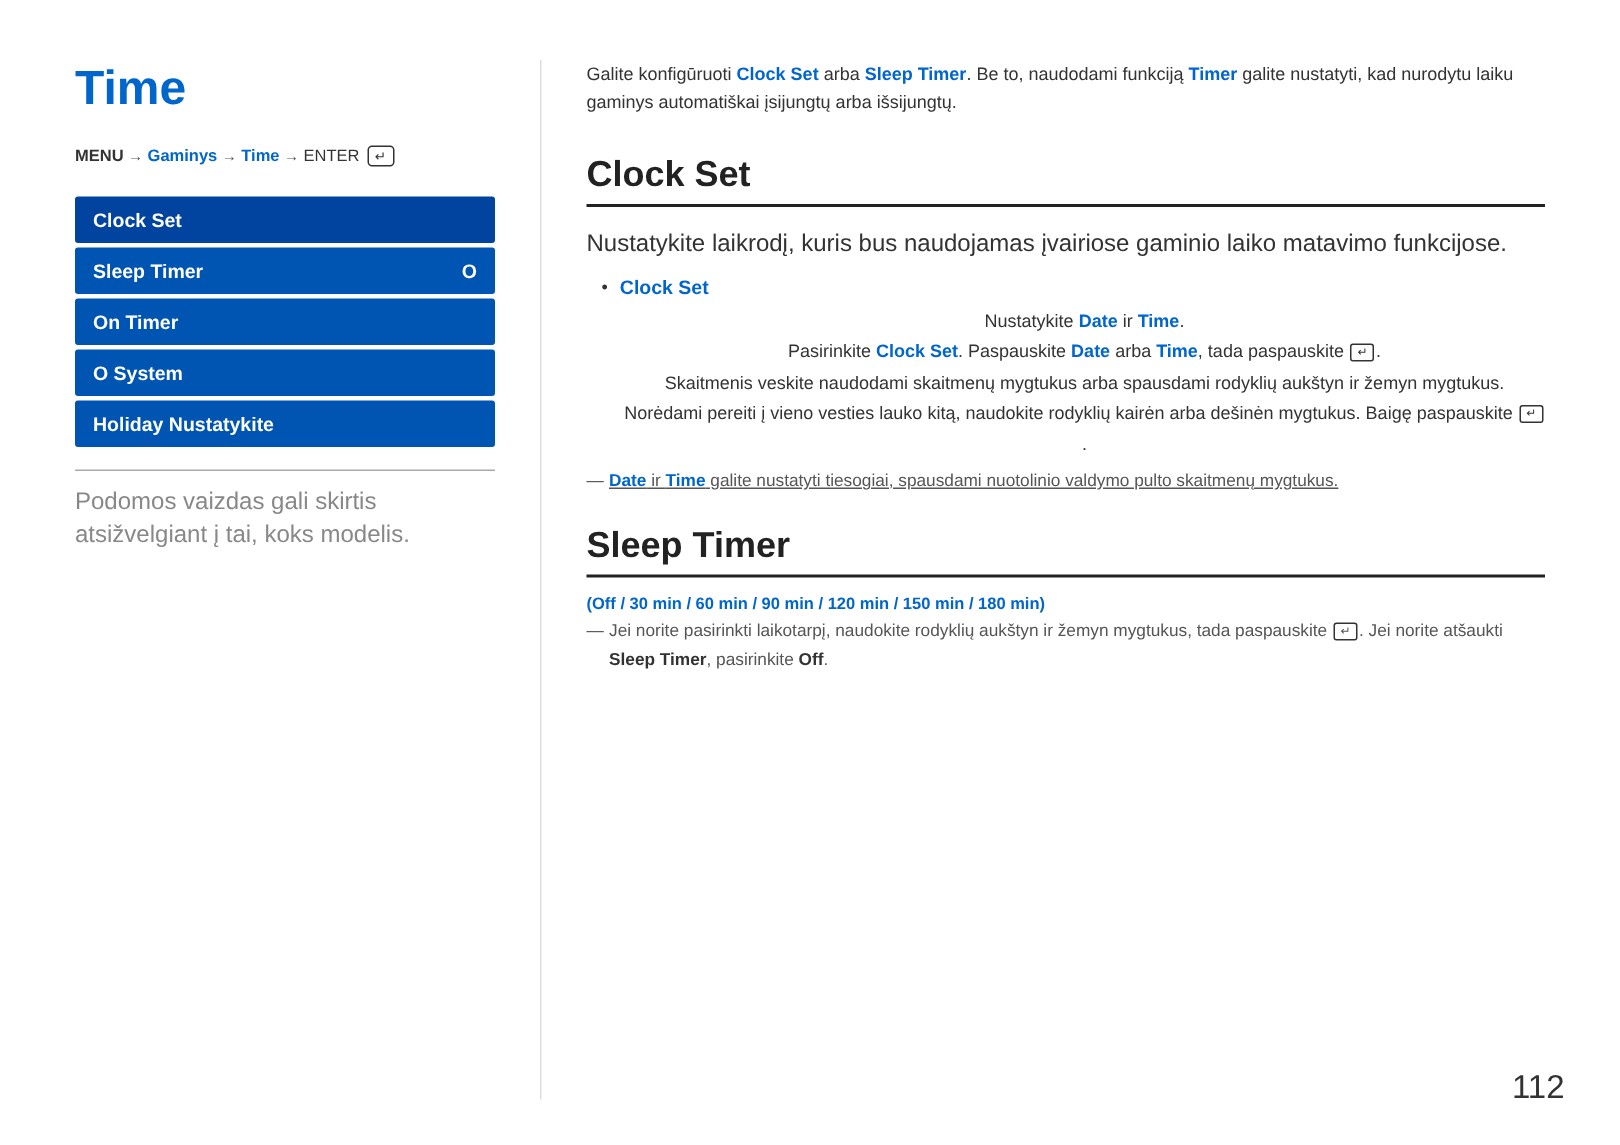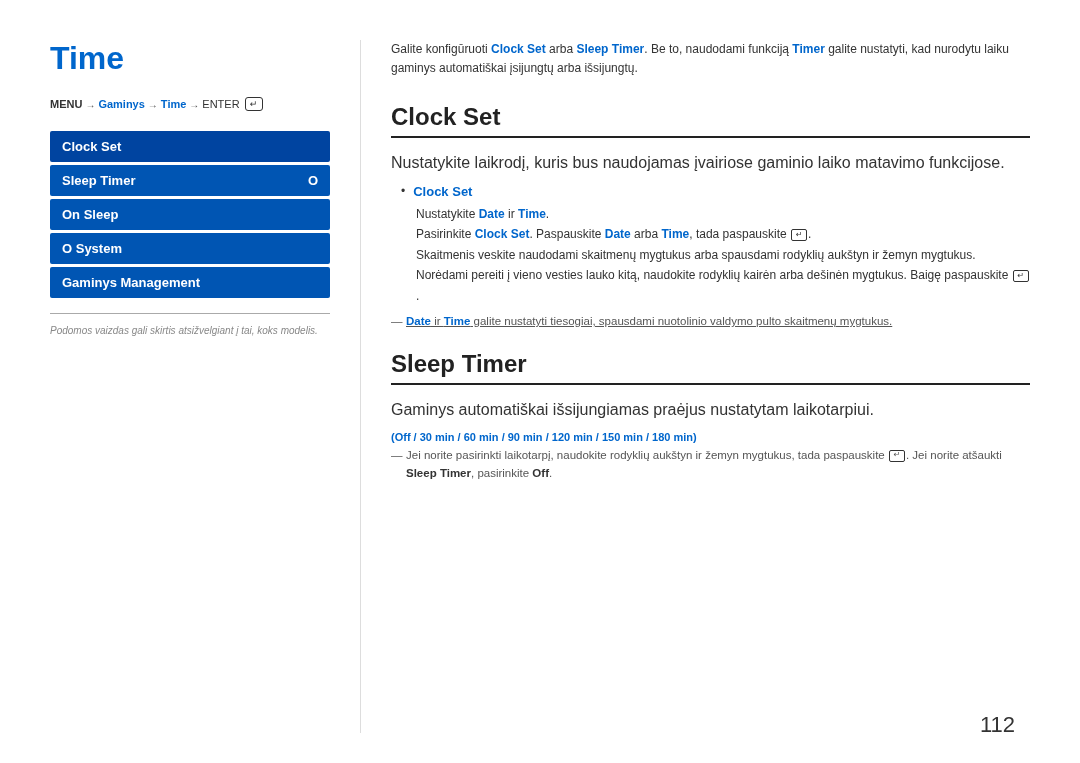--- a/index.html
+++ b/index.html
@@ -94,24 +94,23 @@
       background: #0044a0;
     }
 
     .divider-line {
       border: none;
       border-top: 1px solid #aaa;
       margin: 15px 0 10px 0;
     }
 
     .footnote {
-      font-size: 10px;
+      font-size: 16px;
       color: #888;
       line-height: 1.4;
-      font-style: italic;
     }
 
     
     .right-panel {
       flex: 1;
       padding-left: 30px;
       border-left: 1px solid #ddd;
     }
 
     .intro-text {
@@ -145,20 +144,21 @@
     }
     .bullet-dot {
       color: #333;
       font-size: 12px;
       flex-shrink: 0;
     }
 
     .sub-list {
       padding-left: 20px;
       margin-top: 5px;
+      text-align: center;
     }
 
     .sub-item {
       font-size: 12px;
       color: #333;
       line-height: 1.7;
       position: relative;
       padding-left: 5px;
     }
 
@@ -221,21 +221,21 @@
       height: 12px;
       font-size: 8px;
       vertical-align: middle;
       margin: 0 1px;
     }
 
     
     .page-number {
       position: absolute;
       bottom: 25px;
-      right: 65px;
+      right: 37px;
       font-size: 22px;
       color: #333;
       font-weight: 300;
     }
   </style>
 </head>
 <body>
 
 <div class="page-container">
 
@@ -255,27 +255,27 @@
 
     <div class="nav-menu">
       <div class="nav-item active">
         <span>Clock Set</span>
       </div>
       <div class="nav-item">
         <span>Sleep Timer</span>
         <span>O</span>
       </div>
       <div class="nav-item">
-        <span>On Sleep</span>
+        <span>On Timer</span>
       </div>
       <div class="nav-item">
         <span>O System</span>
       </div>
       <div class="nav-item">
-        <span>Gaminys Management</span>
+        <span>Holiday Nustatykite</span>
       </div>
     </div>
 
     <hr class="divider-line">
 
     <p class="footnote">Podomos vaizdas gali skirtis atsižvelgiant į tai, koks modelis.</p>
   </div>
 
   <div class="right-panel">
     <p class="intro-text">
@@ -303,21 +303,20 @@
       </div>
     </div>
 
     <div class="note-item">
       <span class="bold-blue">Date</span> ir <span class="bold-blue">Time</span> galite nustatyti tiesogiai, spausdami nuotolinio valdymo pulto skaitmenų mygtukus.
     </div>
 
     <div class="section-gap">
       <h2 class="section-title">Sleep Timer</h2>
 
-      <p class="section-desc">Gaminys automatiškai išsijungiamas praėjus nustatytam laikotarpiui.</p>
 
       <p class="sleep-timer-values">(Off / 30 min / 60 min / 90 min / 120 min / 150 min / 180 min)</p>
 
       <div class="note-sleep">
         Jei norite pasirinkti laikotarpį, naudokite rodyklių aukštyn ir žemyn mygtukus, tada paspauskite <span class="enter-icon">↵</span>. Jei norite atšaukti <span class="bold-text">Sleep Timer</span>, pasirinkite <span class="bold-text">Off</span>.
       </div>
     </div>
   </div>
 </div>
 

